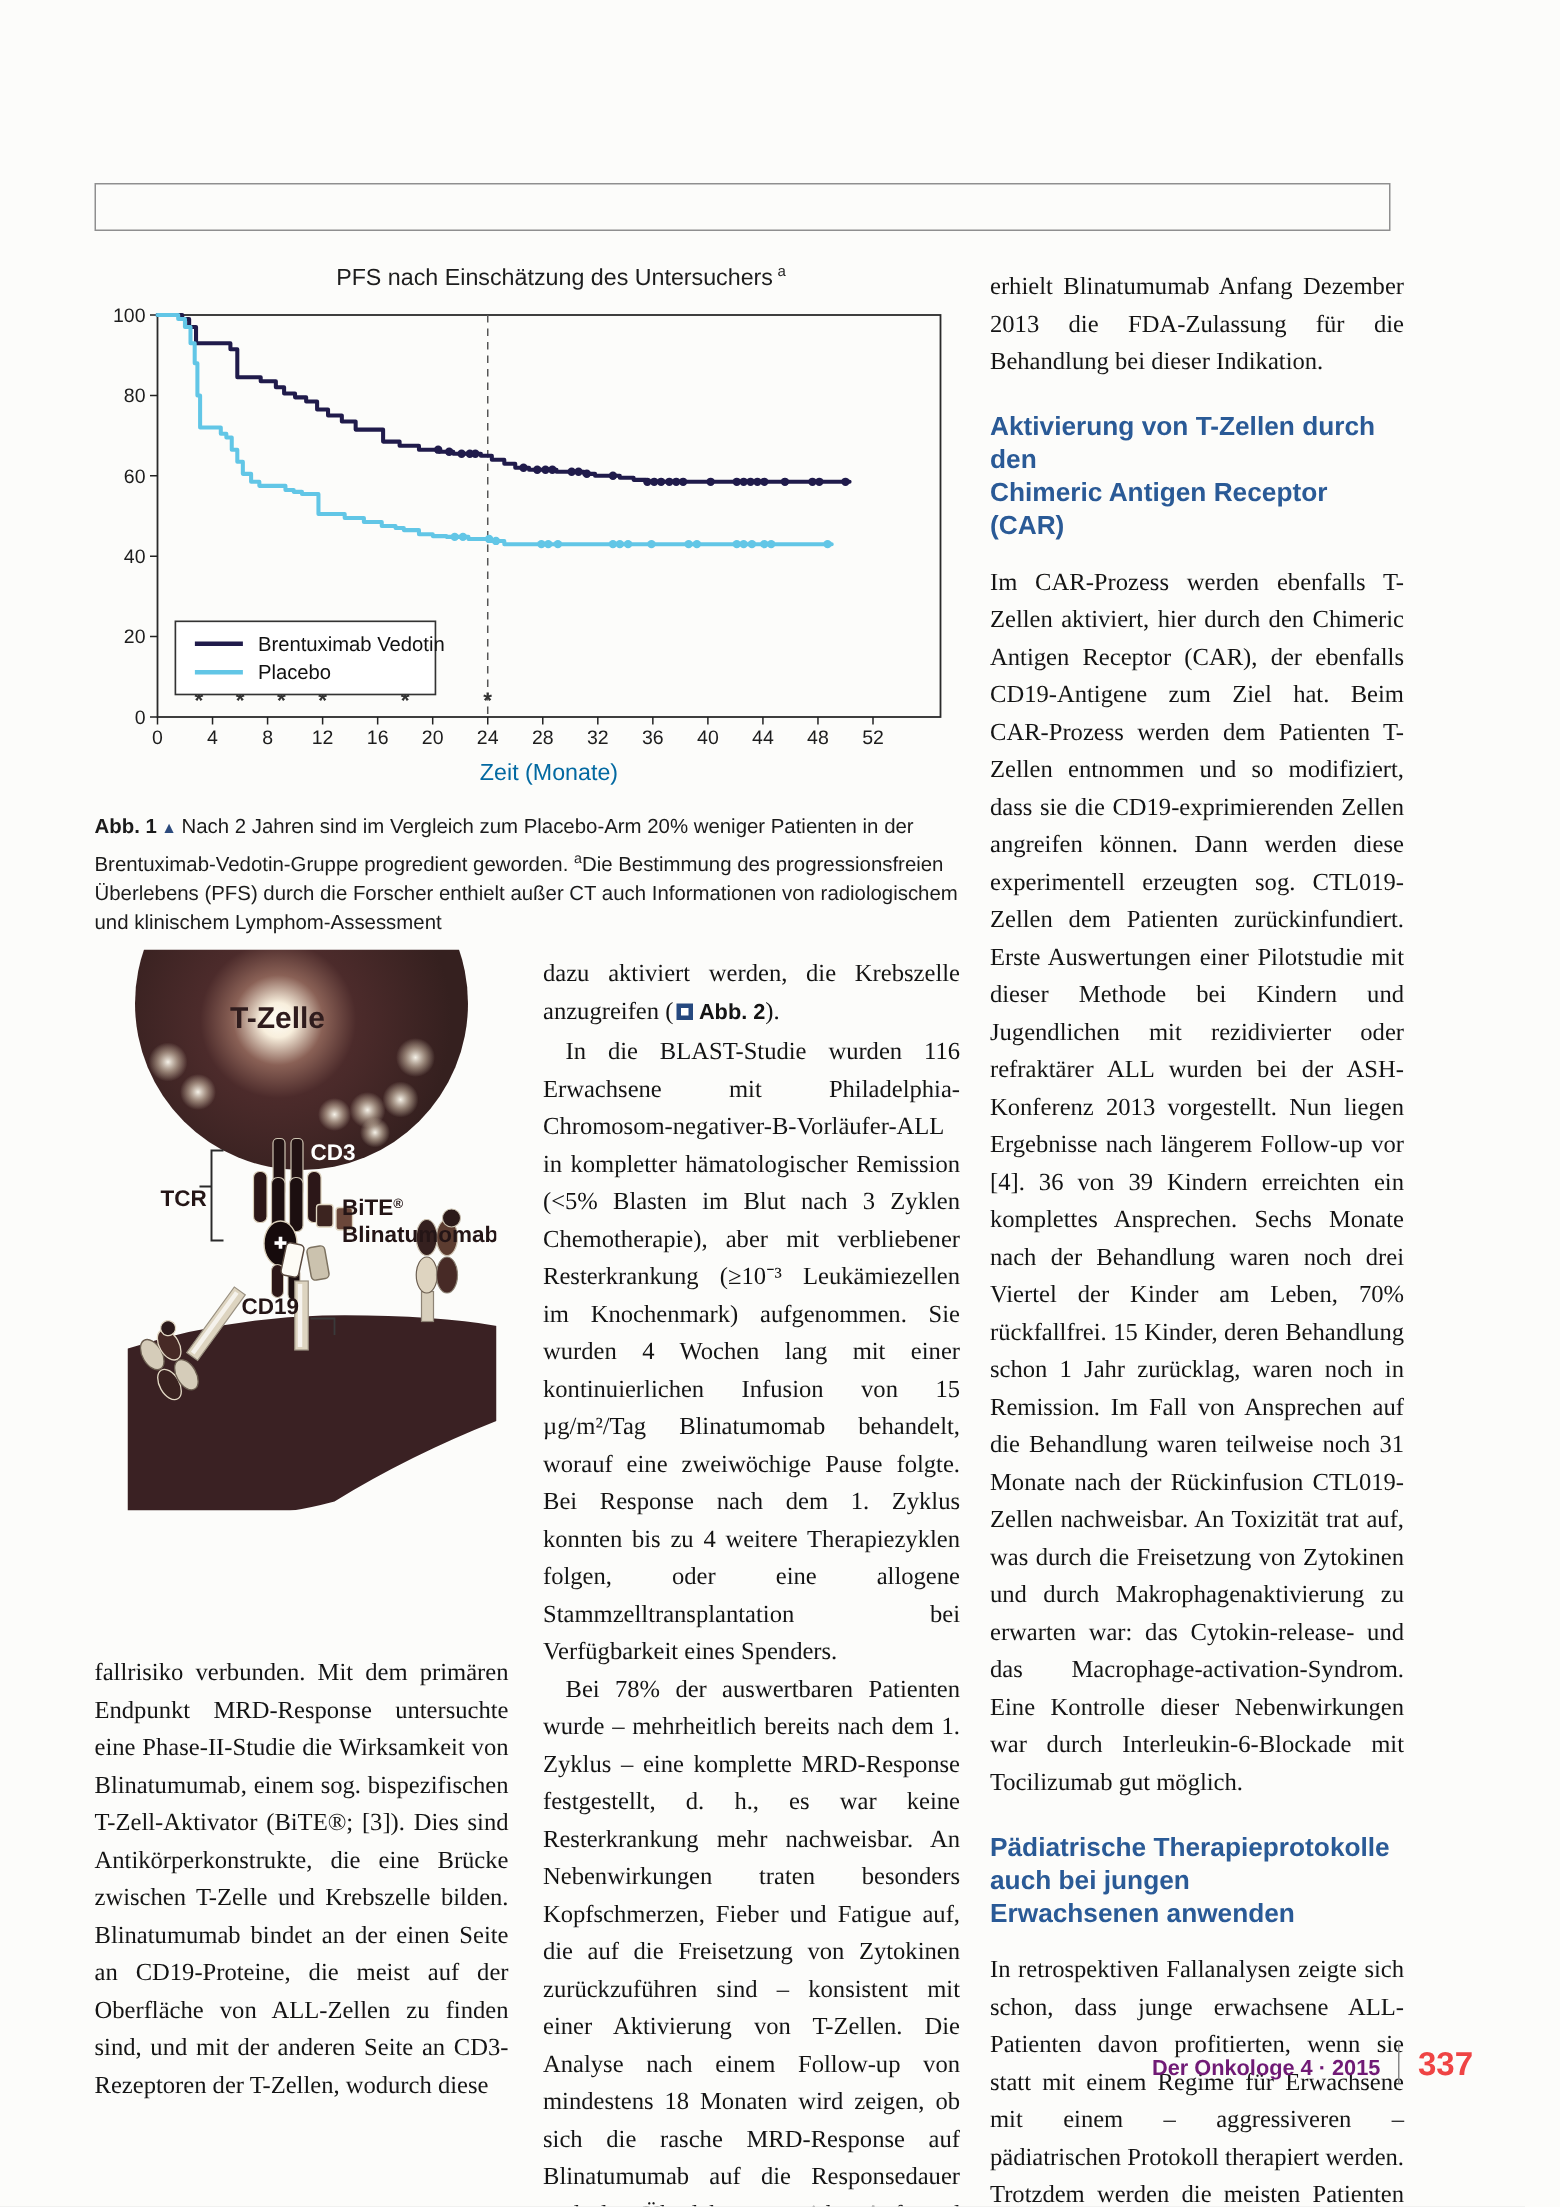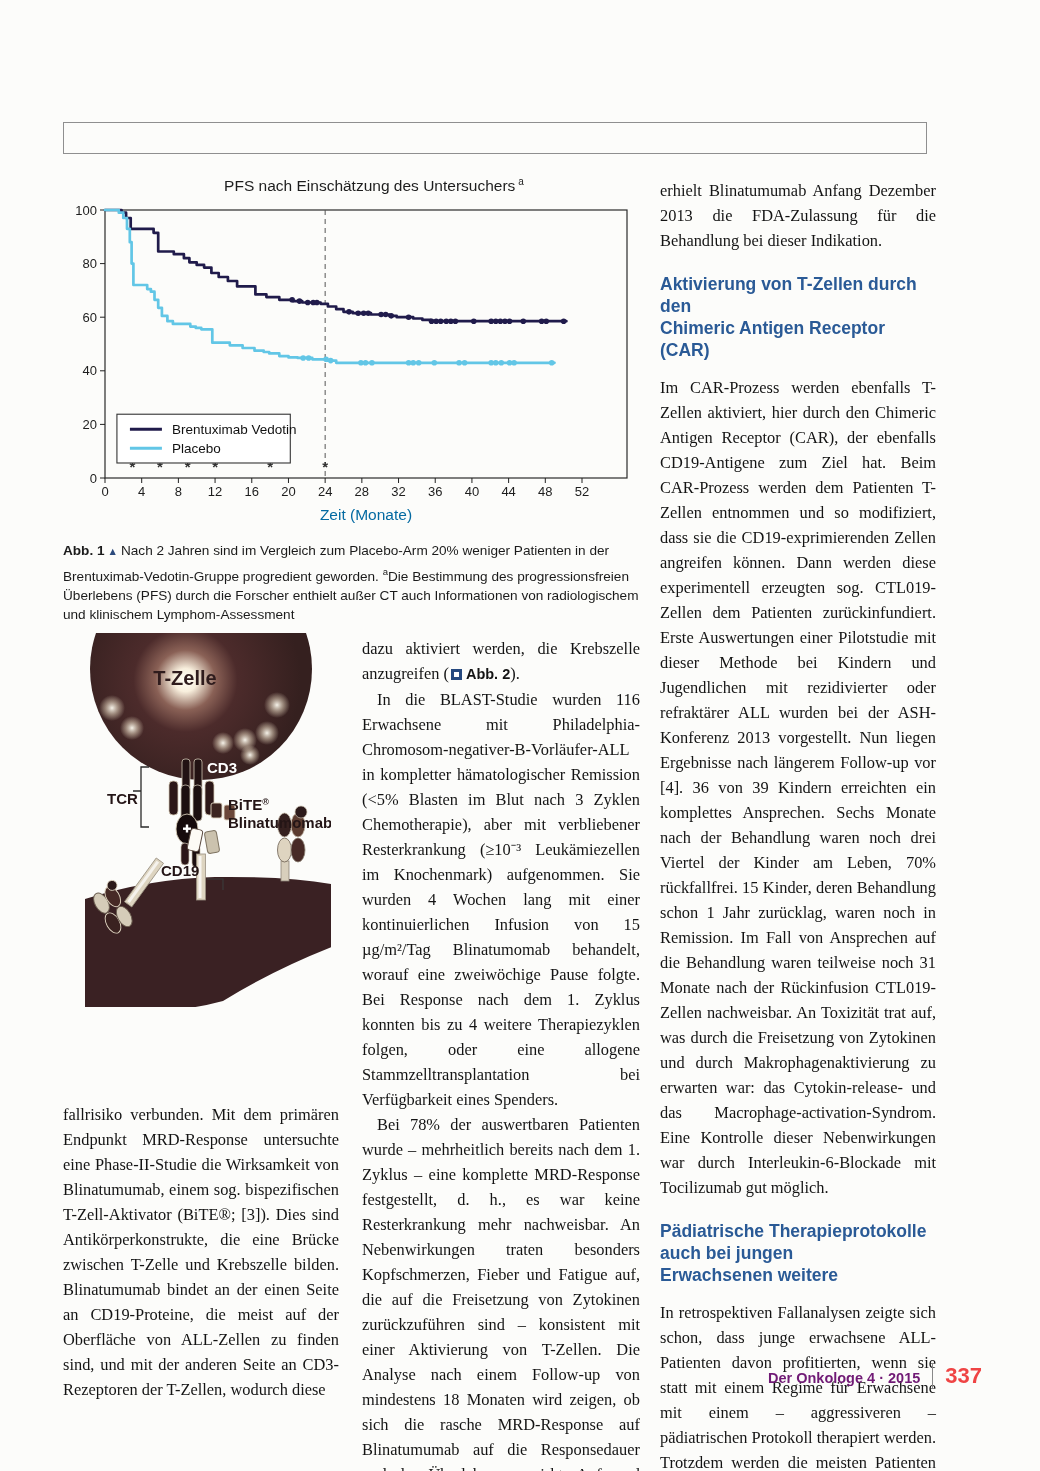--- a/index.html
+++ b/index.html
@@ -274,21 +274,21 @@
     <p class="ind">Bei 78% der auswertbaren Patienten wurde – mehrheitlich bereits nach dem 1. Zyklus – eine komplette MRD-Response festgestellt, d. h., es war keine Resterkrankung mehr nachweisbar. An Nebenwirkungen traten besonders Kopfschmerzen, Fieber und Fatigue auf, die auf die Freisetzung von Zytokinen zurückzuführen sind – konsistent mit einer Aktivierung von T-Zellen. Die Analyse nach einem Follow-up von mindestens 18 Monaten wird zeigen, ob sich die rasche MRD-Response auf Blinatumumab auf die Responsedauer und das Überleben auswirkt. Aufgrund überzeugender Vorergebnisse bei rezidivierter und refraktärer B-Vorläufer-ALL</p>
   </div>
 
   <div class="bodycol" style="left:660px;top:178px;width:276px;">
     <p>erhielt Blinatumumab Anfang Dezember 2013 die FDA-Zulassung für die Behandlung bei dieser Indikation.</p>
     <h2 class="colheading">Aktivierung von T-Zellen durch den
 Chimeric Antigen Receptor (CAR)</h2>
     <p>Im CAR-Prozess werden ebenfalls T-Zellen aktiviert, hier durch den Chimeric Antigen Receptor (CAR), der ebenfalls CD19-Antigene zum Ziel hat. Beim CAR-Prozess werden dem Patienten T-Zellen entnommen und so modifiziert, dass sie die CD19-exprimierenden Zellen angreifen können. Dann werden diese experimentell erzeugten sog. CTL019-Zellen dem Patienten zurückinfundiert. Erste Auswertungen einer Pilotstudie mit dieser Methode bei Kindern und Jugendlichen mit rezidivierter oder refraktärer ALL wurden bei der ASH-Konferenz 2013 vorgestellt. Nun liegen Ergebnisse nach längerem Follow-up vor [4]. 36 von 39 Kindern erreichten ein komplettes Ansprechen. Sechs Monate nach der Behandlung waren noch drei Viertel der Kinder am Leben, 70% rückfallfrei. 15 Kinder, deren Behandlung schon 1 Jahr zurücklag, waren noch in Remission. Im Fall von Ansprechen auf die Behandlung waren teilweise noch 31 Monate nach der Rückinfusion CTL019-Zellen nachweisbar. An Toxizität trat auf, was durch die Freisetzung von Zytokinen und durch Makrophagenaktivierung zu erwarten war: das Cytokin-release- und das Macrophage-activation-Syndrom. Eine Kontrolle dieser Nebenwirkungen war durch Interleukin-6-Blockade mit Tocilizumab gut möglich.</p>
     <h2 class="colheading">Pädiatrische Therapieprotokolle
 auch bei jungen
-Erwachsenen weitere</h2>
+Erwachsenen anwenden</h2>
     <p>In retrospektiven Fallanalysen zeigte sich schon, dass junge erwachsene ALL-Patienten davon profitierten, wenn sie statt mit einem Regime für Erwachsene mit einem – aggressiveren – pädiatrischen Protokoll therapiert werden. Trotzdem werden die meisten Patienten zwischen 16 und 39 Jahren mit Erwachsenen-Regimen behandelt. Für einen prospektiven Vergleich wurden in einer U.S.-Intergroup-Studie 296 Adoleszente und junge Erwachsene mit B- oder T-ALL mit einem erfolgreichen pädiatrischen Standardprotokoll behandelt [5],</p>
   </div>
 
   <div class="footer">
     <span class="fj">Der Onkologe 4 · 2015</span>
     <span class="fdiv"></span>
     <span class="fp">337</span>
   </div>
 
 </div>

